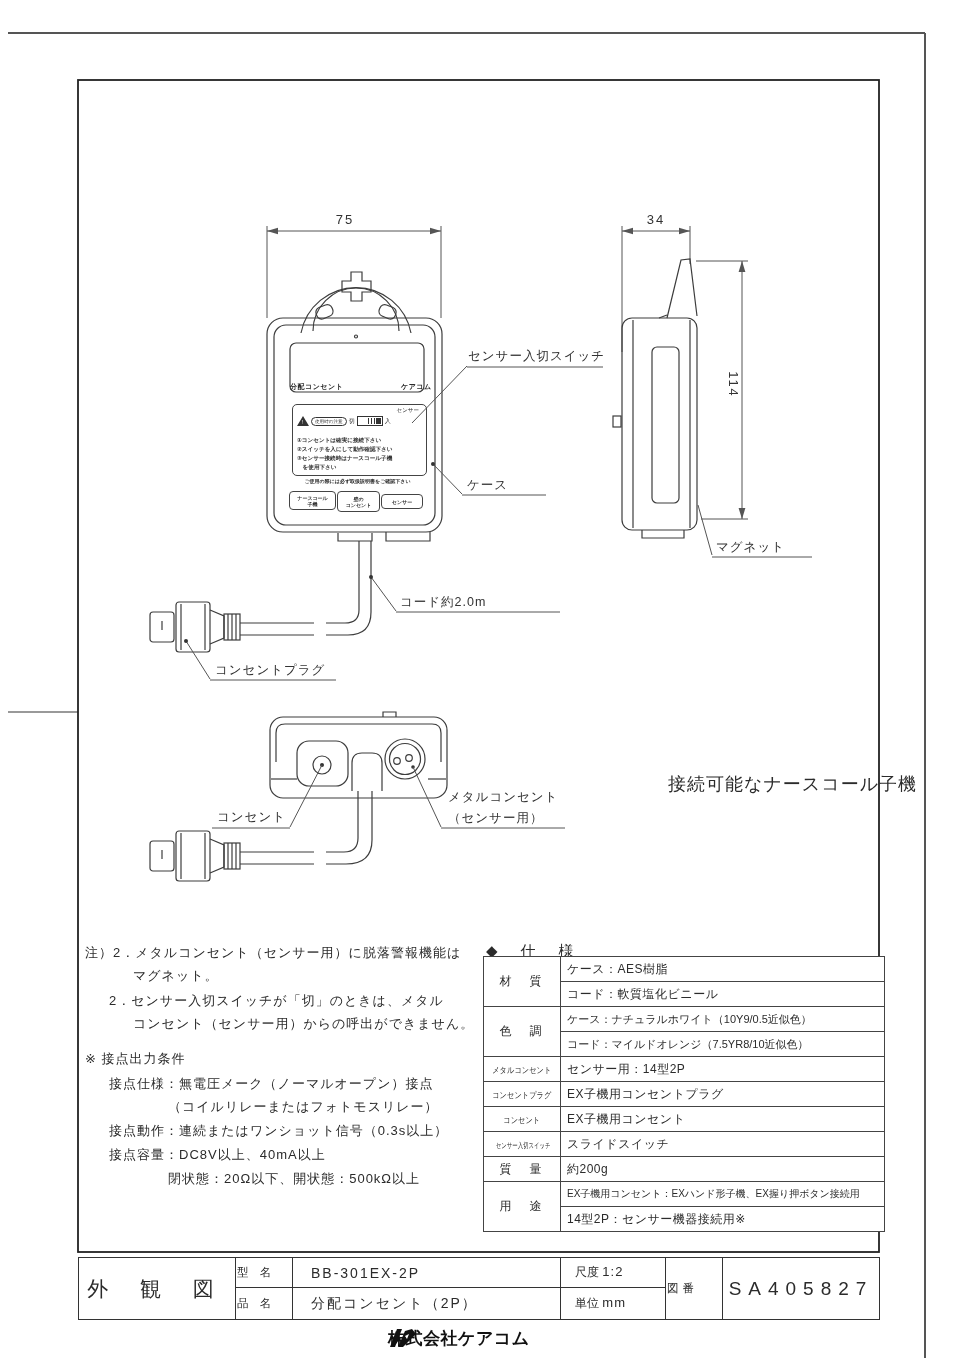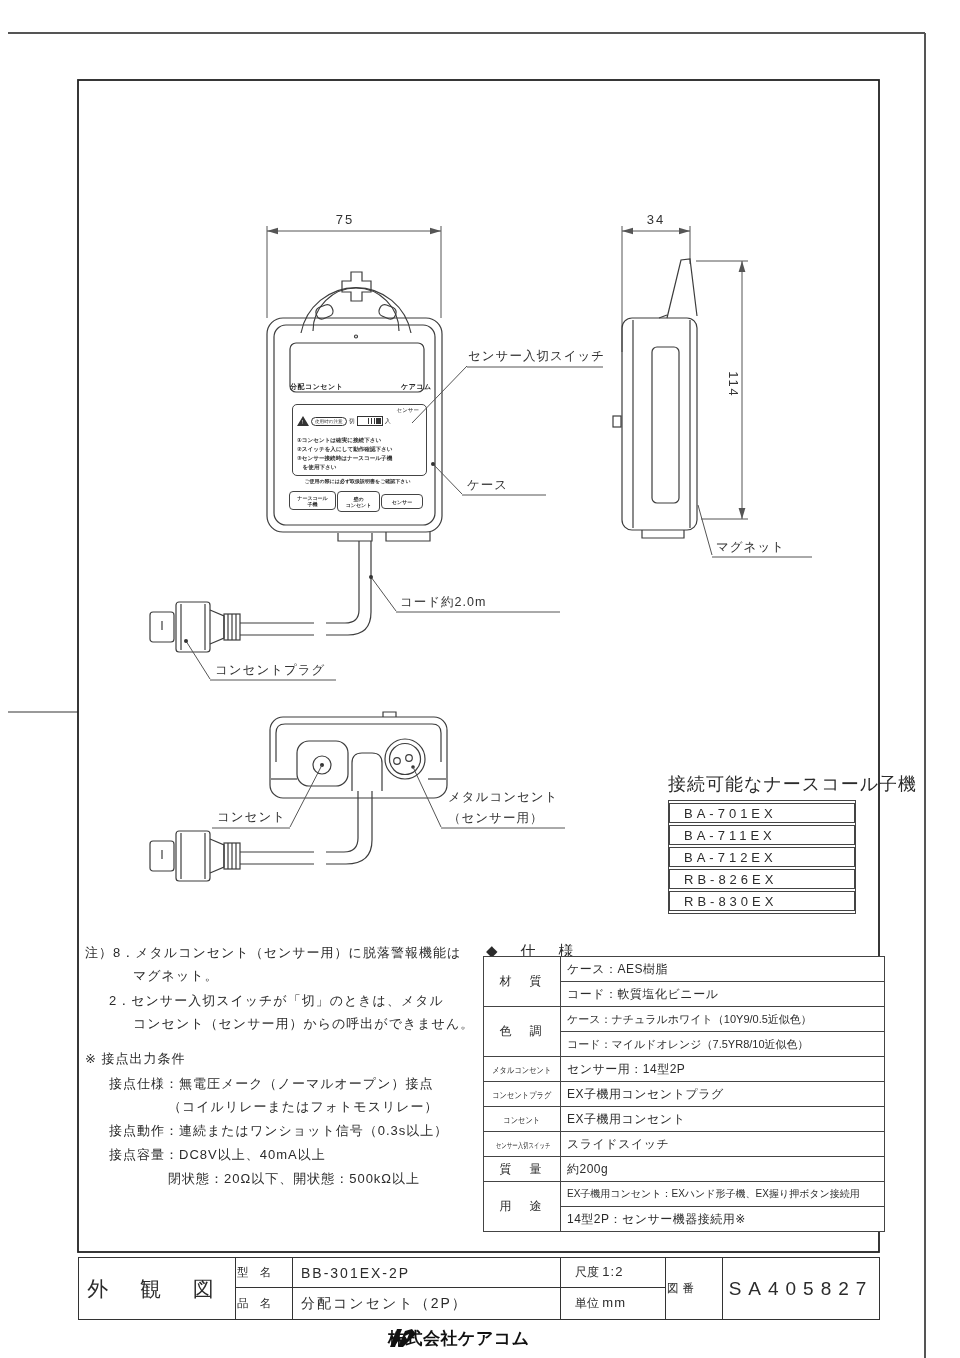--- a/index.html
+++ b/index.html
@@ -40,21 +40,21 @@
   .spec td.v{padding-left:6px;letter-spacing:.5px;}
   .spec td.v.narrow{font-size:11px;letter-spacing:0;}
   .spec td.v.tiny{font-size:10px;letter-spacing:0;}
   .spec td.l .s{display:inline-block;font-size:8.5px;letter-spacing:0;transform:scaleX(.85);transform-origin:center;}
   .spec td.l .xs{display:inline-block;font-size:7.5px;letter-spacing:0;transform:scaleX(.72);transform-origin:center;}
   
   .tblock{border-collapse:collapse;table-layout:fixed;background:#fff;position:absolute;}
   .tblock td{border:1.5px solid #333;white-space:nowrap;overflow:hidden;}
   .tblock .doctype{font-size:21px;letter-spacing:13px;text-align:center;}
   .tblock .cl{font-size:11.5px;letter-spacing:4px;text-align:left;}
-  .tblock .cv{font-size:14px;letter-spacing:2px;padding-left:8px;}
+  .tblock .cv{font-size:14px;letter-spacing:2px;padding-left:18px;}
   .tblock .cs{font-size:12px;padding-left:14px;}
   .tblock .cs b{font-weight:normal;font-size:13px;letter-spacing:1px;}
   .tblock .cno{font-size:19px;letter-spacing:7px;text-align:center;}
   
   .footer{display:flex;align-items:center;gap:4px;}
   .footer .co{font-size:17px;font-weight:bold;letter-spacing:.5px;color:#111;white-space:nowrap;}
 </style>
 </head>
 <body>
 
@@ -235,42 +235,23 @@
 <div class="abs jackbox" style="left:337px;top:491px;width:41px;height:19px;">
   <div>壁の</div>
   <div>コンセント</div>
 </div>
 <div class="abs jackbox" style="left:381px;top:494px;width:40px;height:13px;">
   <div>センサー</div>
 </div>
 
 <div class="abs" style="left:668px;top:772px;">
   <div class="h-title">接続可能なナースコール子機</div>
-  <table class="htable">
-    <tbody>
-        <tr>
-          <td>BA-701EX</td>
-        </tr>
-    <tr>
-          <td>BA-711EX</td>
-        </tr>
-    <tr>
-          <td>BA-712EX</td>
-        </tr>
-    <tr>
-          <td>RB-826EX</td>
-        </tr>
-    <tr>
-          <td>RB-830EX</td>
-        </tr>
-  </tbody>
-    </table>
-</div>
-
-<div class="abs note" style="left:85px;top:944px;">注）8．メタルコンセント（センサー用）に脱落警報機能は</div>
+</div>
+
+<div class="abs note" style="left:85px;top:944px;">注）2．メタルコンセント（センサー用）に脱落警報機能は</div>
 <div class="abs note" style="left:133px;top:967px;">マグネット。</div>
 <div class="abs note" style="left:109px;top:992px;">2．センサー入切スイッチが「切」のときは、メタル</div>
 <div class="abs note" style="left:133px;top:1015px;">コンセント（センサー用）からの呼出ができません。</div>
 
 <div class="abs note" style="left:85px;top:1050px;">※ 接点出力条件</div>
 <div class="abs note" style="left:109px;top:1075px;">接点仕様：無電圧メーク（ノーマルオープン）接点</div>
 <div class="abs note" style="left:168px;top:1098px;">（コイルリレーまたはフォトモスリレー）</div>
 <div class="abs note" style="left:109px;top:1122px;">接点動作：連続またはワンショット信号（0.3s以上）</div>
 <div class="abs note" style="left:109px;top:1146px;">接点容量：DC8V以上、40mA以上</div>
 <div class="abs note" style="left:168px;top:1170px;">閉状態：20Ω以下、開状態：500kΩ以上</div>

